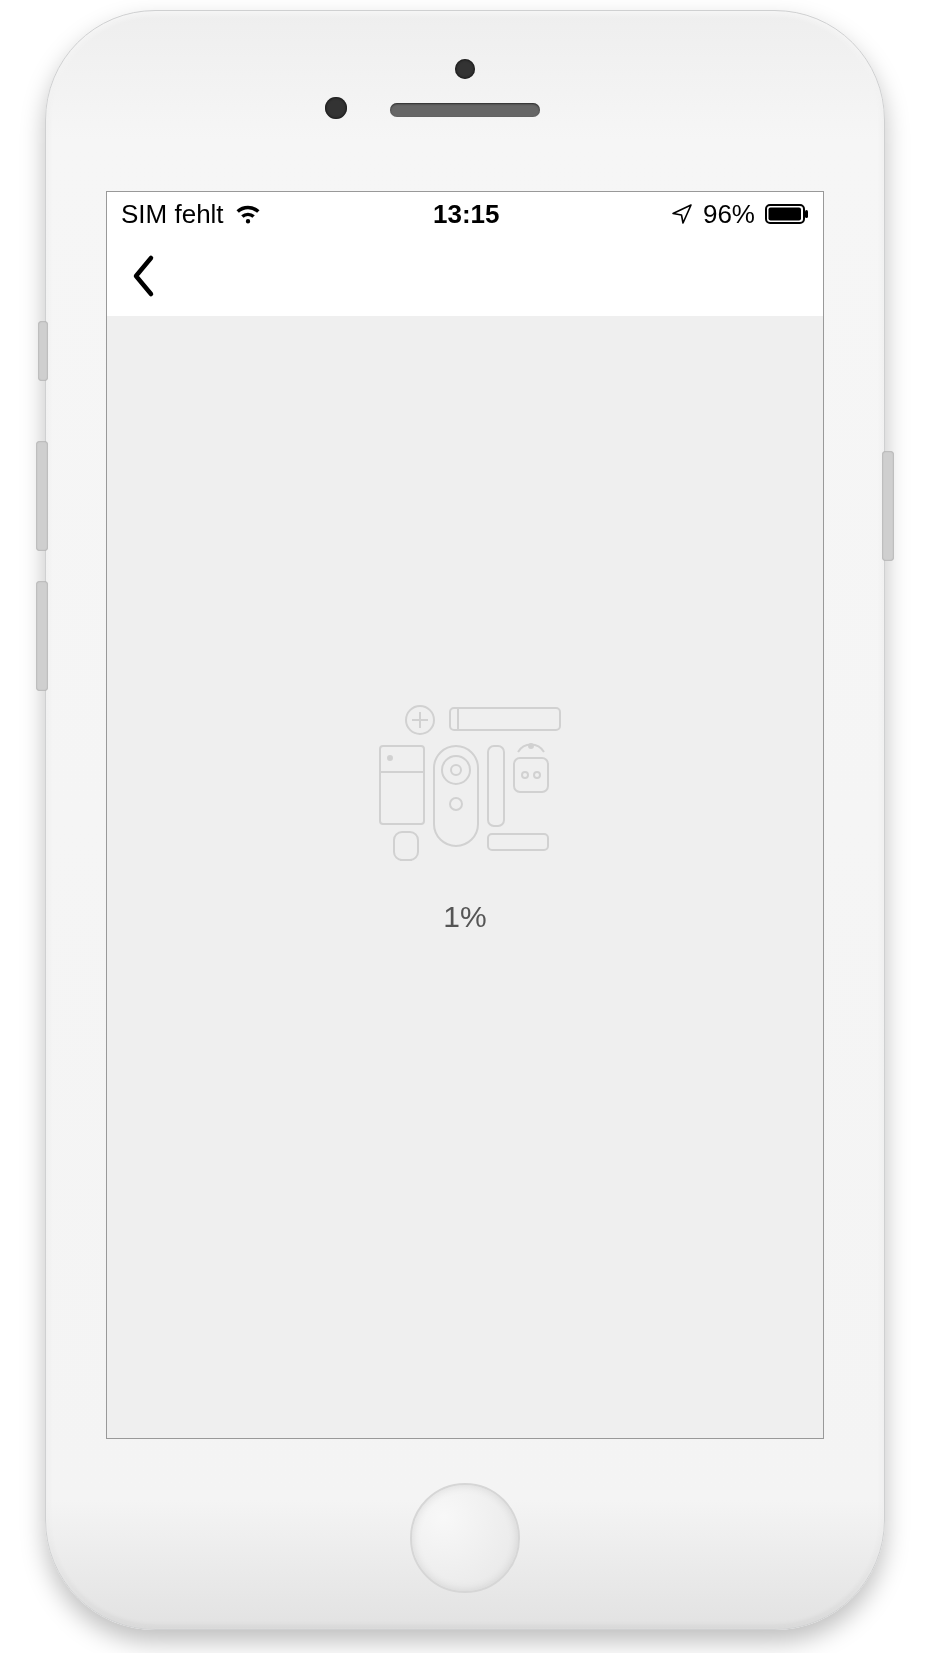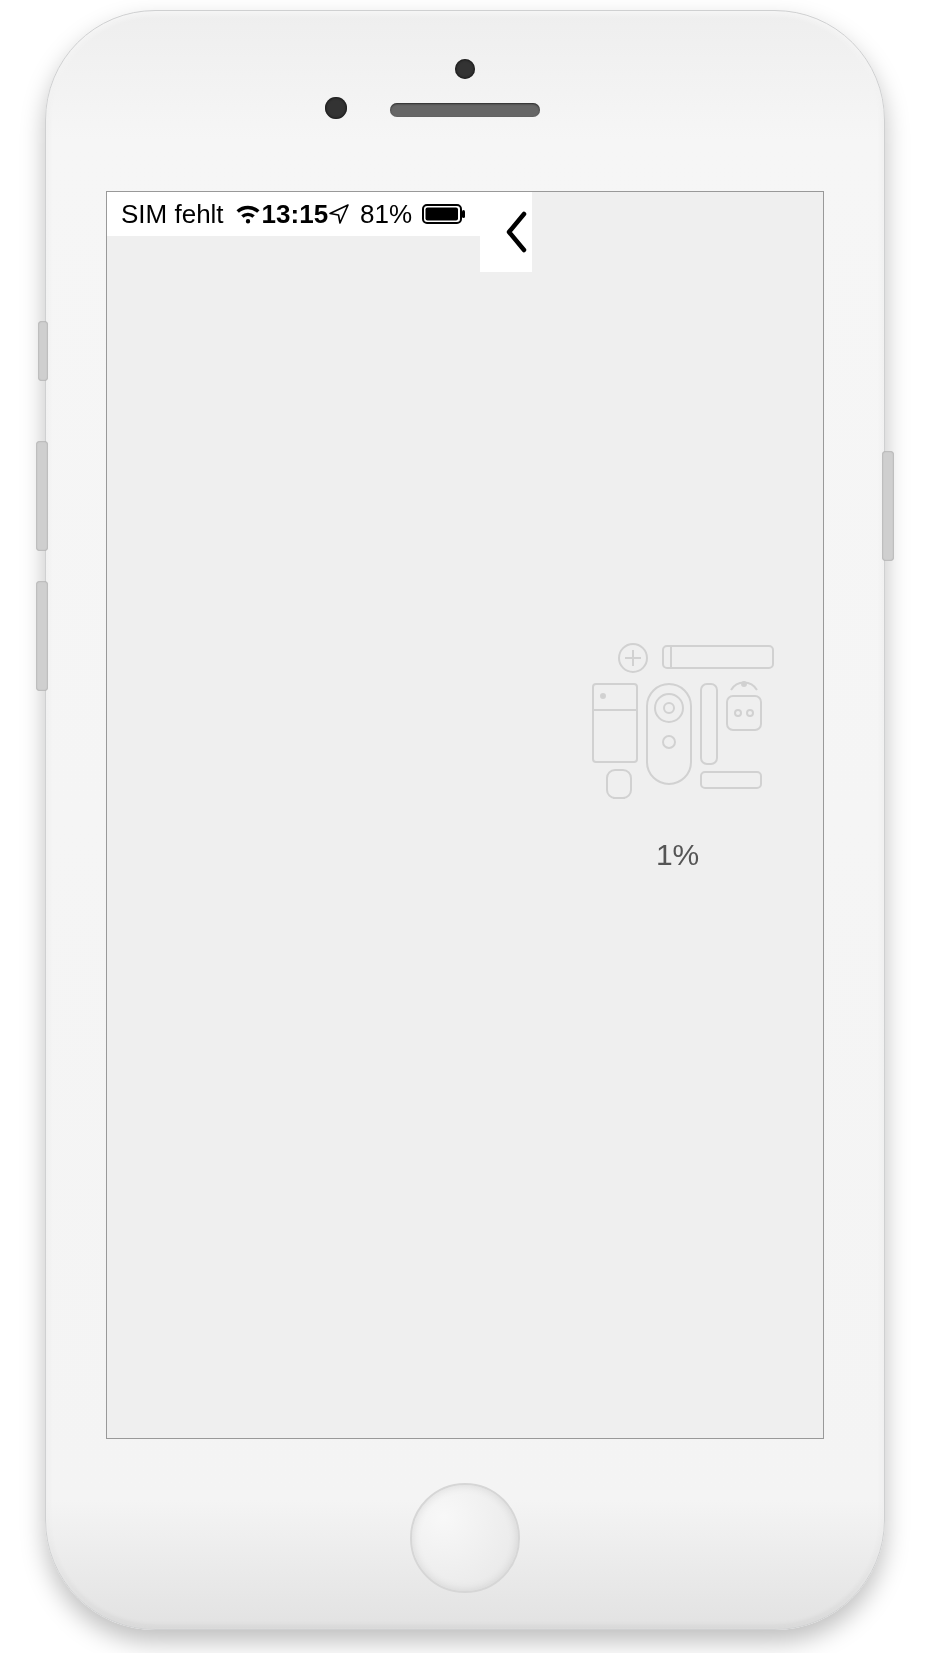--- a/index.html
+++ b/index.html
@@ -54,21 +54,21 @@
       width:110px; height:110px; border-radius:50%;
       background: radial-gradient(circle at 30% 30%, #f8f8f8, #e6e6e6);
       border:2px solid #d6d6d6;
       box-shadow: inset 0 0 10px rgba(0,0,0,.1);
     }
 
     .screen {
       position:absolute; top:180px; left:60px; right:60px; bottom:190px;
       background:#efefef;
       border:1px solid #999;
-      display:flex; flex-direction:row;
+      display:flex; flex-direction:column;
       overflow:hidden;
     }
 
     
     .status-bar {
       height:44px; background:#fff;
       display:flex; align-items:center; justify-content:space-between;
       padding:0 14px;
       font-size:26px;
       color:#000;
@@ -124,21 +124,21 @@
           </svg>
         </span>
       </div>
       <div class="status-center">13:15</div>
       <div class="status-right">
         <span class="loc-icon">
           <svg width="22" height="22" viewBox="0 0 22 22">
             <path d="M20 2 2 10.5l8.5 1.5L12 20 20 2Z" fill="none" stroke="#000" stroke-width="1.6" stroke-linejoin="round"></path>
           </svg>
         </span>
-        <span>81%</span>
+        <span>96%</span>
         <span class="batt-icon">
           <svg width="44" height="20" viewBox="0 0 44 20">
             <rect x="1" y="1" width="38" height="18" rx="4" fill="none" stroke="#000" stroke-width="2"></rect>
             <rect x="3.5" y="3.5" width="32.5" height="13" rx="2" fill="#000"></rect>
             <rect x="40" y="6" width="3" height="8" rx="1.5" fill="#000"></rect>
           </svg>
         </span>
       </div>
     </div>
 

